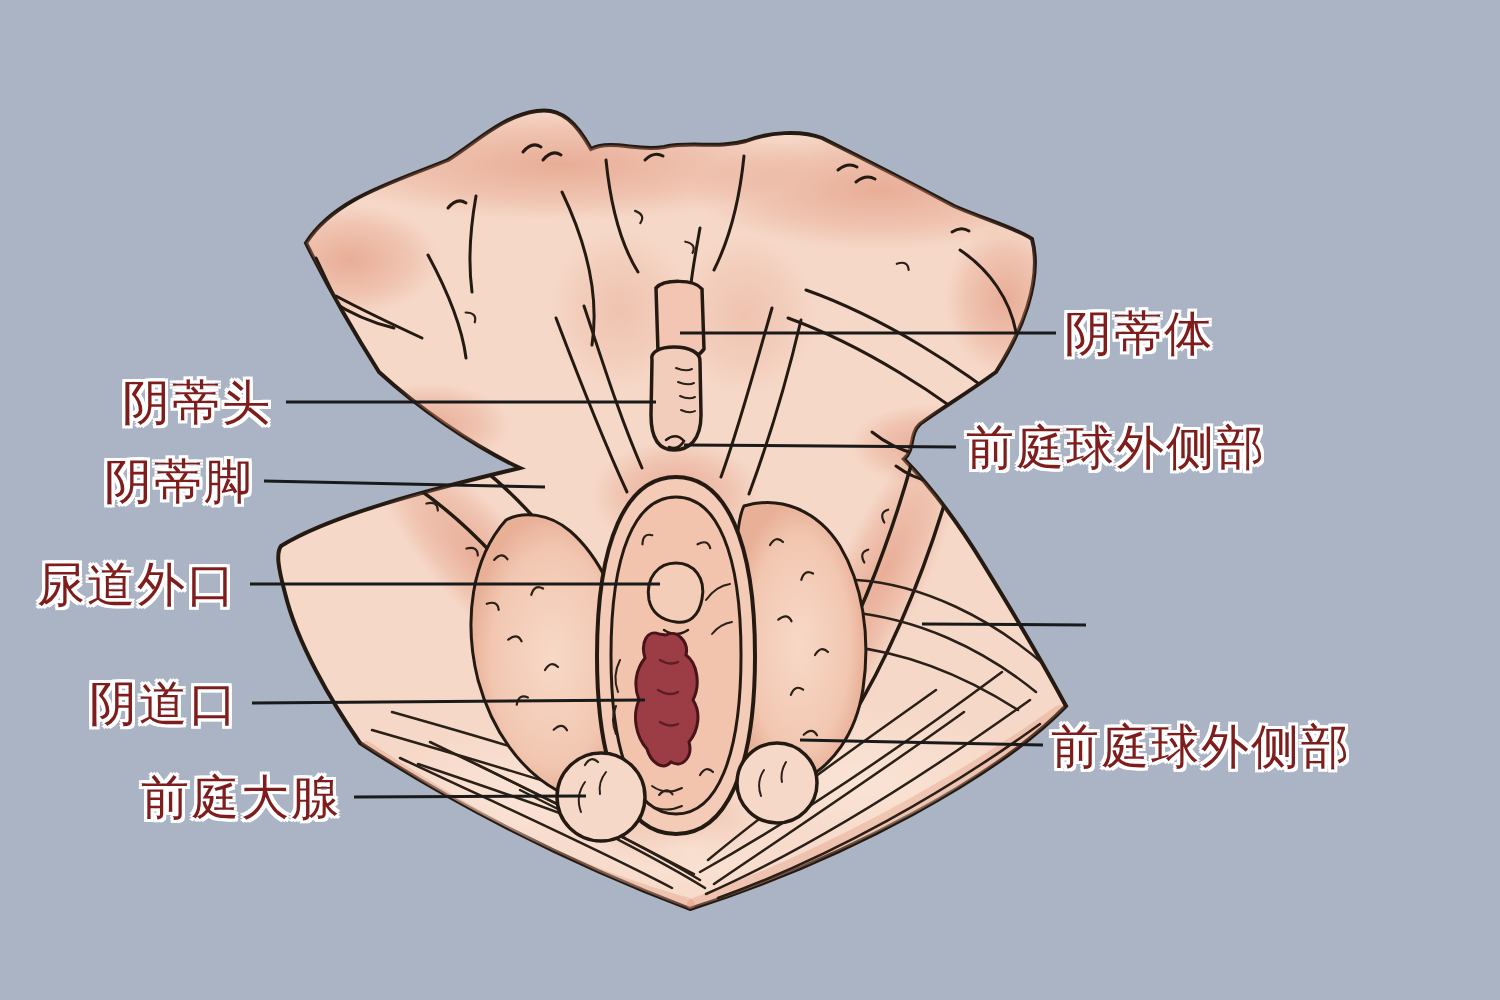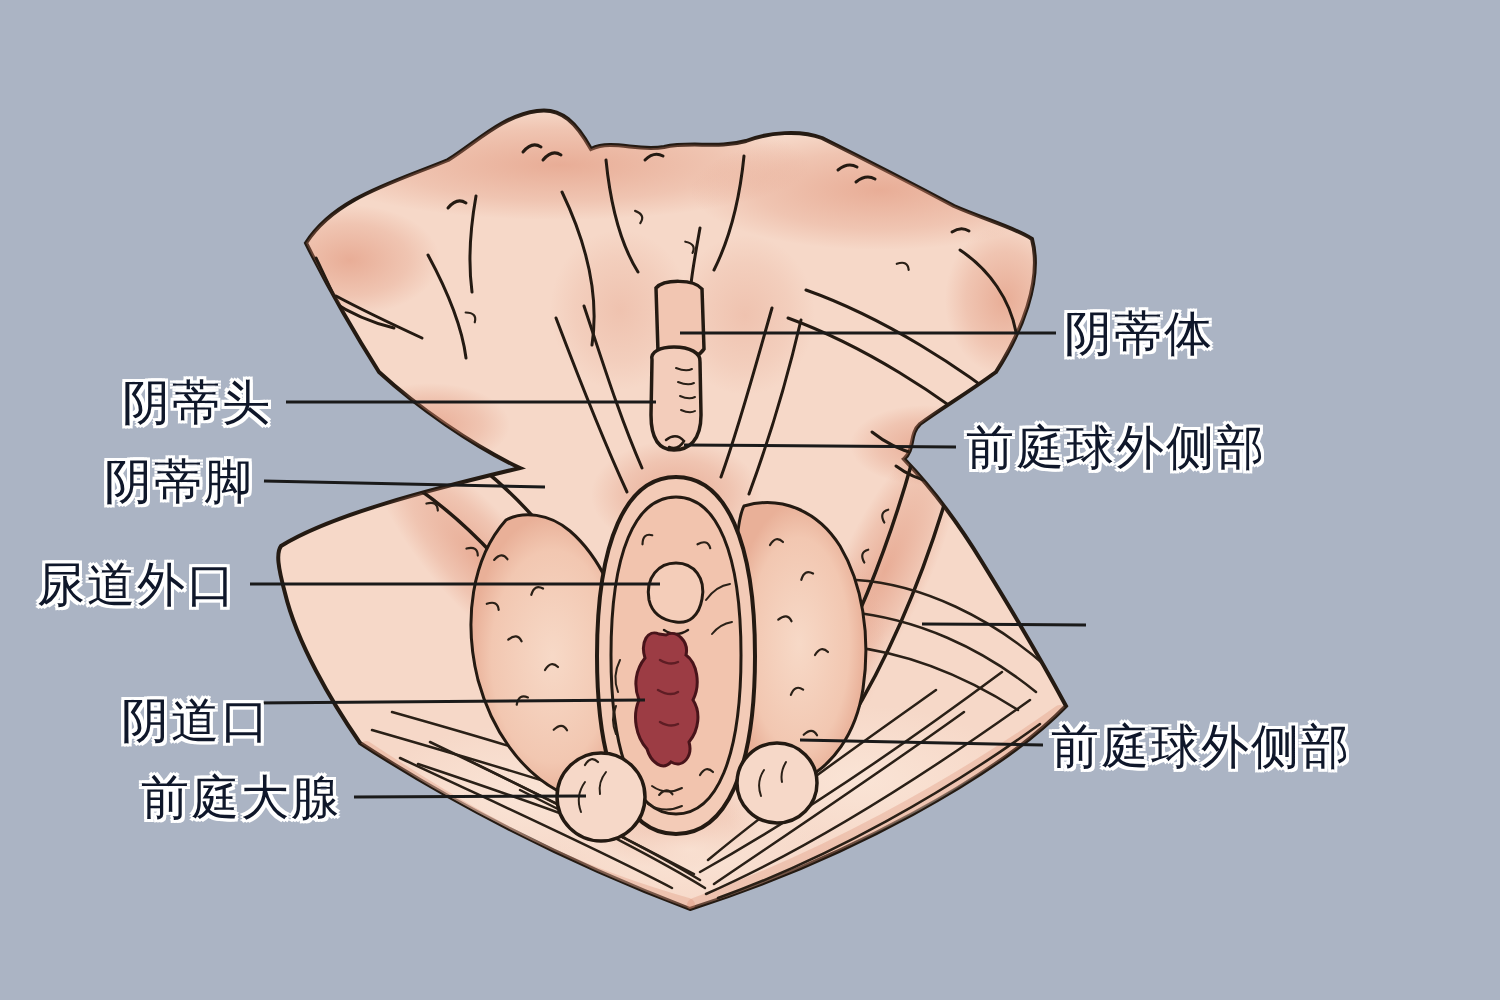--- a/index.html
+++ b/index.html
@@ -3,21 +3,21 @@
 <meta charset="utf-8">
 <style>
   html,body{margin:0;padding:0;background:#abb4c4;}
   .stage{
     position:relative;width:1500px;height:1000px;background:#abb4c4;
     overflow:hidden;font-family:"DejaVu Sans",sans-serif;
   }
   .art{position:absolute;left:0;top:0;width:1500px;height:1000px;}
   .label{
     position:absolute;font-size:48px;line-height:50px;letter-spacing:2px;
-    color:#0f172a;white-space:nowrap;font-weight:500;
+    color:#7f1d1d;white-space:nowrap;font-weight:500;
     text-shadow:
       -3px -3px 0 #fff, 0 -3px 0 #fff, 3px -3px 0 #fff,
       -3px  0   0 #fff, 3px  0   0 #fff,
       -3px  3px 0 #fff, 0  3px 0 #fff, 3px 3px 0 #fff;
   }
 </style>
 </head>
 <body>
 
 <div class="stage">
@@ -255,18 +255,18 @@
       <line x1="680" y1="333" x2="1056" y2="333"></line>
       <line x1="684" y1="445" x2="956" y2="447"></line>
       <line x1="922" y1="624" x2="1086" y2="625"></line>
       <line x1="800" y1="740" x2="1043" y2="745"></line>
     </g>
   </svg>
 
   <div class="label" style="left:122px;top:377px;text-align:right;">阴蒂头</div>
   <div class="label" style="left:104px;top:456px;">阴蒂脚</div>
   <div class="label" style="left:37px;top:559px;">尿道外口</div>
-  <div class="label" style="left:89px;top:695px;margin-left:32px;">阴道口</div>
+  <div class="label" style="left:89px;top:678px;">阴道口</div>
   <div class="label" style="left:141px;top:772px;">前庭大腺</div>
   <div class="label" style="left:1064px;top:308px;">阴蒂体</div>
   <div class="label" style="left:966px;top:422px;">前庭球外侧部</div>
   <div class="label" style="left:1051px;top:721px;text-align:center;">前庭球外侧部</div>
 </div>
 
 </body></html>

